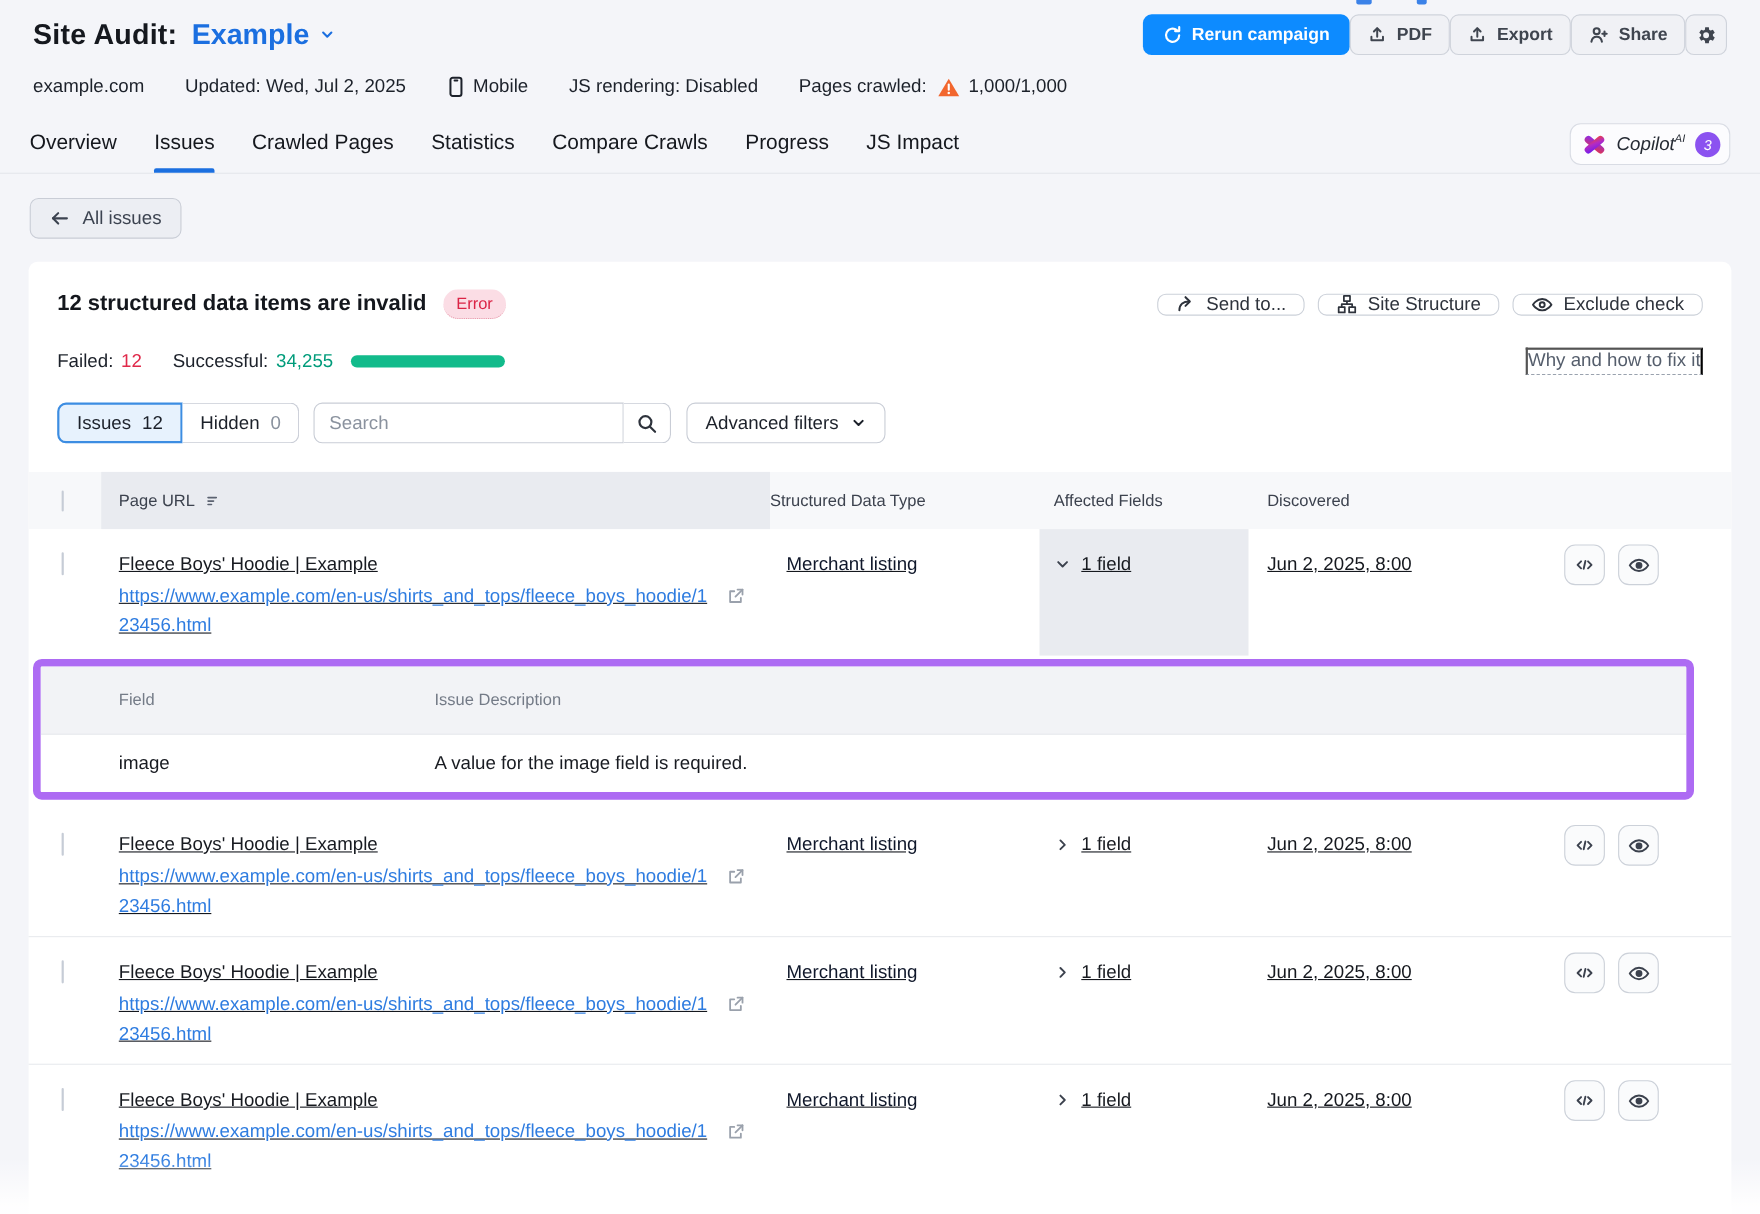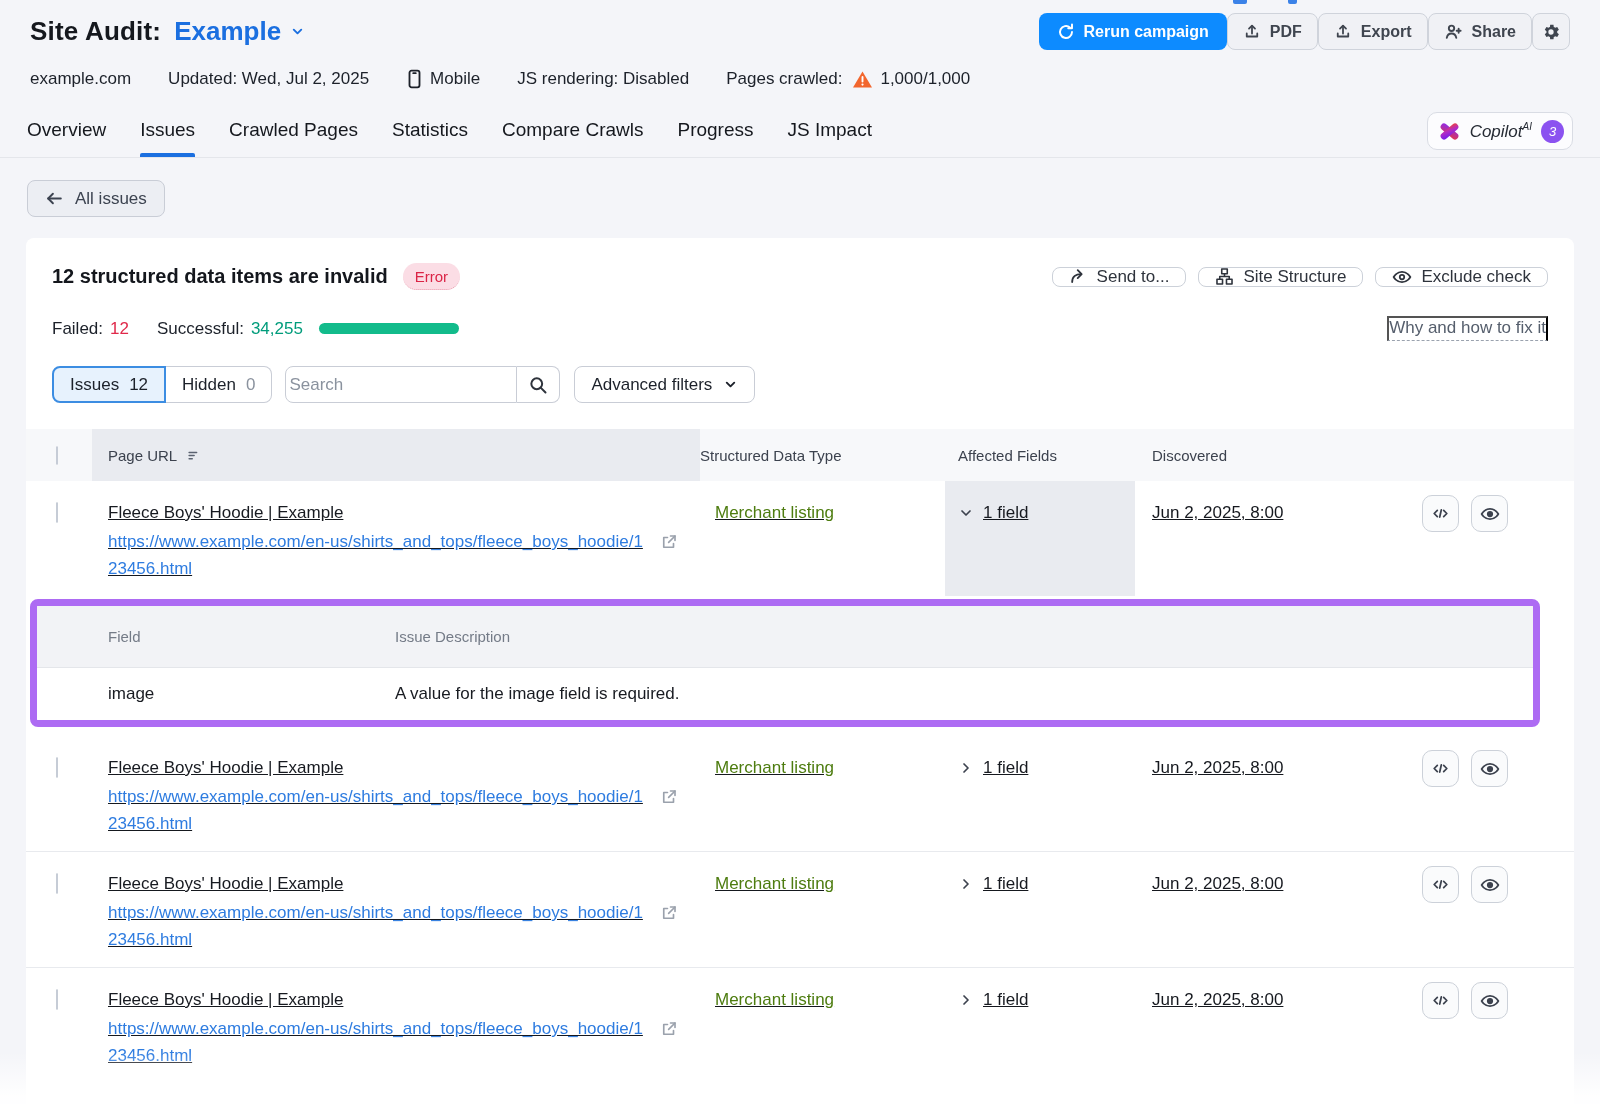--- a/index.html
+++ b/index.html
@@ -64,21 +64,21 @@
   .help-link { margin-left:auto; font-size:17px; color:#555e6c; text-decoration:none; border-bottom:1.5px dashed #9aa2ae; padding-bottom:2px; cursor:pointer; background:none; }
 
   .filter-row { display:flex; align-items:center; padding:25px 26px 0; }
   .segmented { display:flex; }
   .seg { height:37px; display:flex; align-items:center; gap:10px; padding:0 16px; font-size:17px; background:#fff; border:1px solid #c9cdd6; color:#1c212a; }
   .seg--active { background:#e7f2fd; border:2px solid #3c8de2; border-radius:8px 0 0 8px; }
   .seg--rest { border-left:none; border-radius:0 8px 8px 0; }
   .seg .count { color:#1c212a; }
   .seg--rest .count { color:#8a929e; }
   .search-wrap { margin-left:13px; display:flex; }
-  .search-input { width:232px; height:37px; border:1px solid #c9cdd6; border-radius:8px 0 0 8px; padding:0 3px; font-size:17px; color:#1c212a; outline:none; }
+  .search-input { width:282px; height:37px; border:1px solid #c9cdd6; border-radius:8px 0 0 8px; padding:0 13px; font-size:17px; color:#1c212a; outline:none; }
   .search-input::placeholder { color:#8a929e; }
   .search-btn { width:43px; height:37px; border:1px solid #c9cdd6; border-left:none; border-radius:0 8px 8px 0; background:#fff; display:flex; align-items:center; justify-content:center; }
   .advanced-btn { margin-left:14px; height:37px; border:1px solid #c9cdd6; border-radius:8px; padding:0 16px; font-size:17px; display:flex; align-items:center; gap:11px; color:#1c212a; background:#fff; }
 
   
   .table { margin-top:26px; }
   .thead, .trow { display:grid; grid-template-columns:66px 608px 245px 190px 1fr; }
   .thead { height:52px; align-items:center; background:#f7f8fa; font-size:15px; color:#3c424e; }
   .th-check { padding-left:30px; }
   .th-pageurl { background:#e9ebf0; height:100%; display:flex; align-items:center; gap:9px; padding-left:16px; }
@@ -91,21 +91,21 @@
   .trow { padding:19px 0 14px; border-bottom:1px solid #e8eaee; position:relative; font-size:17px;text-decoration:underline; }
   .trow--expanded { border-bottom:none; }
   .fields-highlight { position:absolute; left:919px; width:190px; top:0; bottom:0; background:#e9ebf0; }
   .cell { position:relative; }
   .cell-check { padding-left:30px; padding-top:3px; }
   .cell-main { padding-left:16px; }
   .row-title { color:#171a20; line-height:26px; margin-bottom:2px; }
   .row-url { display:flex; gap:11px; align-items:flex-start; }
   .url-link { max-width:541px; word-break:break-all; color:#2e7ce0; line-height:27px; text-decoration:none; cursor:pointer; }
   .ext-btn { background:none; border:none; padding:0; margin-top:5px; }
-  .cell-type { padding-left:15px; padding-top:3px; color:#4d7c0f; }
+  .cell-type { padding-left:15px; padding-top:3px; color:#0f172a; }
   .cell-fields { padding-left:13px; padding-top:3px; display:flex; gap:9px; align-items:center; align-self:start; color:#171a20; }
   .cell-last { display:flex; align-items:flex-start; padding-left:17px; padding-top:3px; }
   .row-actions { margin-left:auto; display:flex; gap:12px; margin-right:66px; margin-top:-8px; }
   .icon-btn { width:37px; height:37px; border:1px solid #ccd1d9; border-radius:10px; background:#fafbfc; display:flex; align-items:center; justify-content:center; }
 
   
   .expanded-panel { margin:3px 34px 9px 4px; border:7px solid #ad6bf3; border-radius:8px; overflow:hidden; }
   .panel-head, .panel-row { display:grid; grid-template-columns:287px 1fr; align-items:center; padding-left:71px; }
   .panel-head { background:#f2f3f6; height:62px; color:#747b87; font-size:15px; border-bottom:1px solid #e4e6ea; }
   .panel-row { background:#fff; height:52px; font-size:17px; color:#181b21; }

